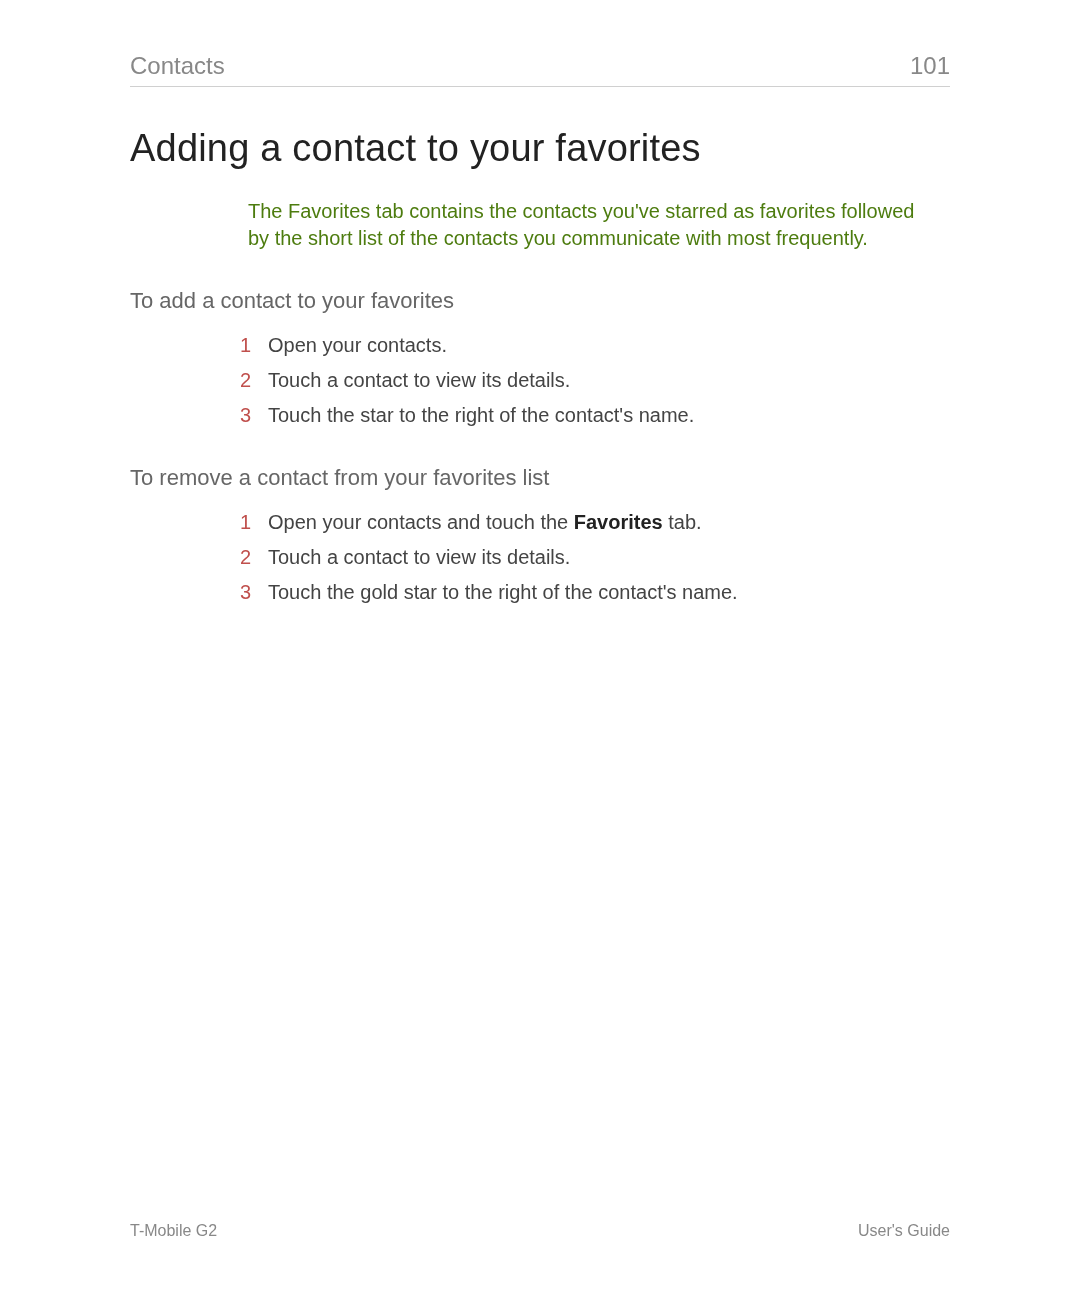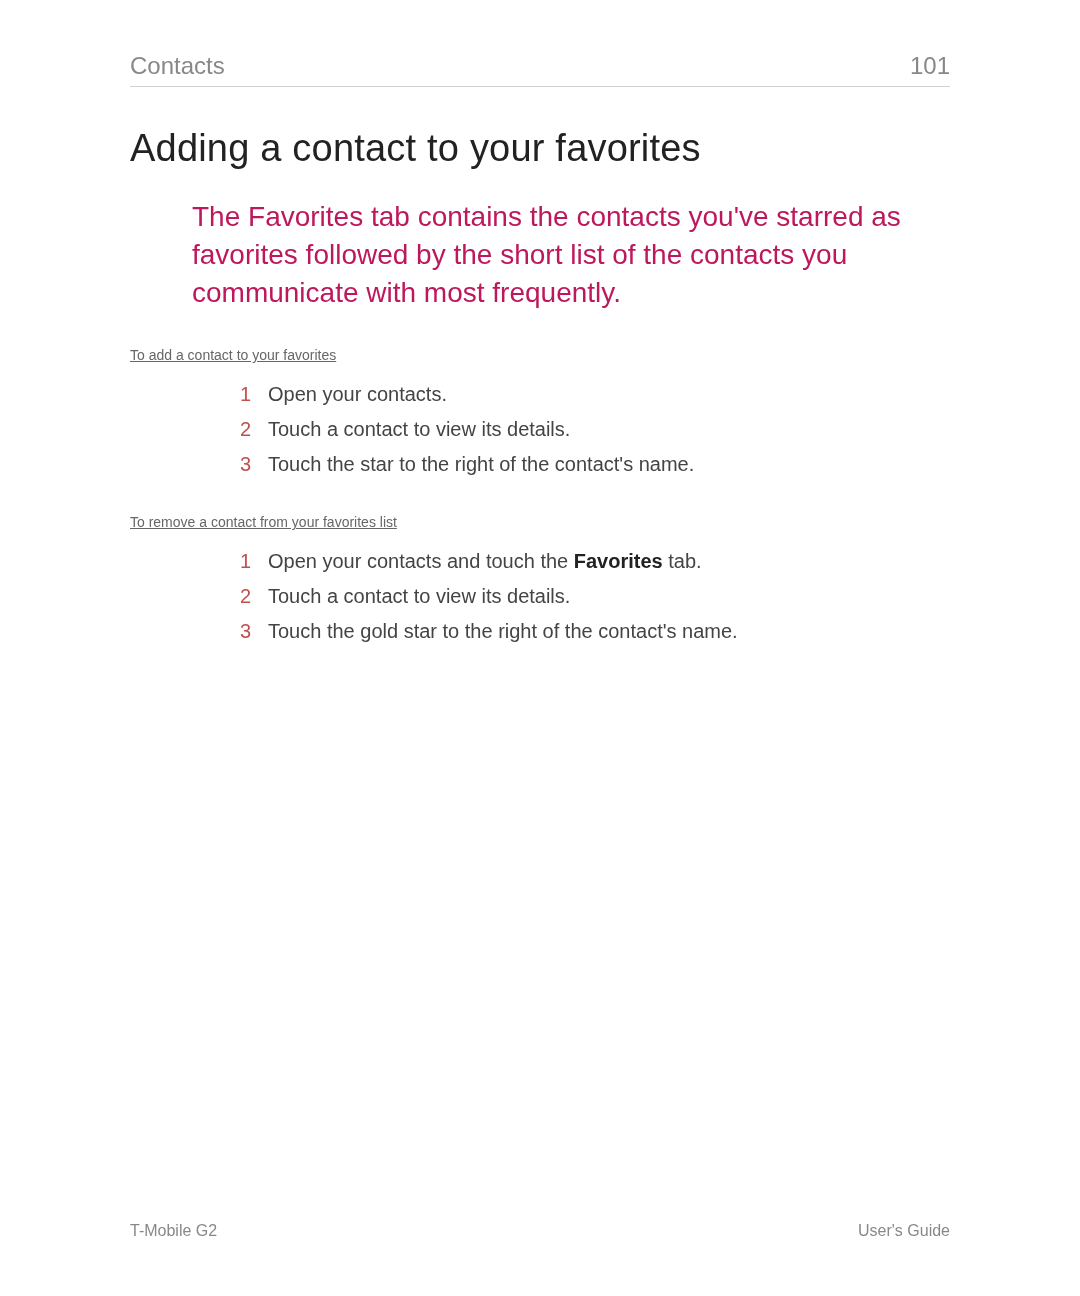--- a/index.html
+++ b/index.html
@@ -30,34 +30,33 @@
       margin-bottom: 40px;
     }
     .page-title {
       font-size: 38px;
       font-weight: 300;
       color: #222222;
       margin-bottom: 28px;
       letter-spacing: 0.2px;
     }
     .intro-text {
-      font-size: 28px;
+      font-size: 20px;
       font-weight: 300;
-      color: #be185d;
+      color: #4d7c0f;
       line-height: 1.35;
-      margin-left: 62px;
+      margin-left: 118px;
       margin-right: 10px;
       margin-bottom: 36px;
     }
     .section-heading {
-      font-size: 14px;
+      font-size: 22px;
       font-weight: 300;
       color: #666666;
       margin-bottom: 18px;
-      text-decoration: underline;
     }
     .steps {
       margin-left: 110px;
       margin-bottom: 36px;
     }
     .step-row {
       display: flex;
       align-items: baseline;
       margin-bottom: 8px;
     }

